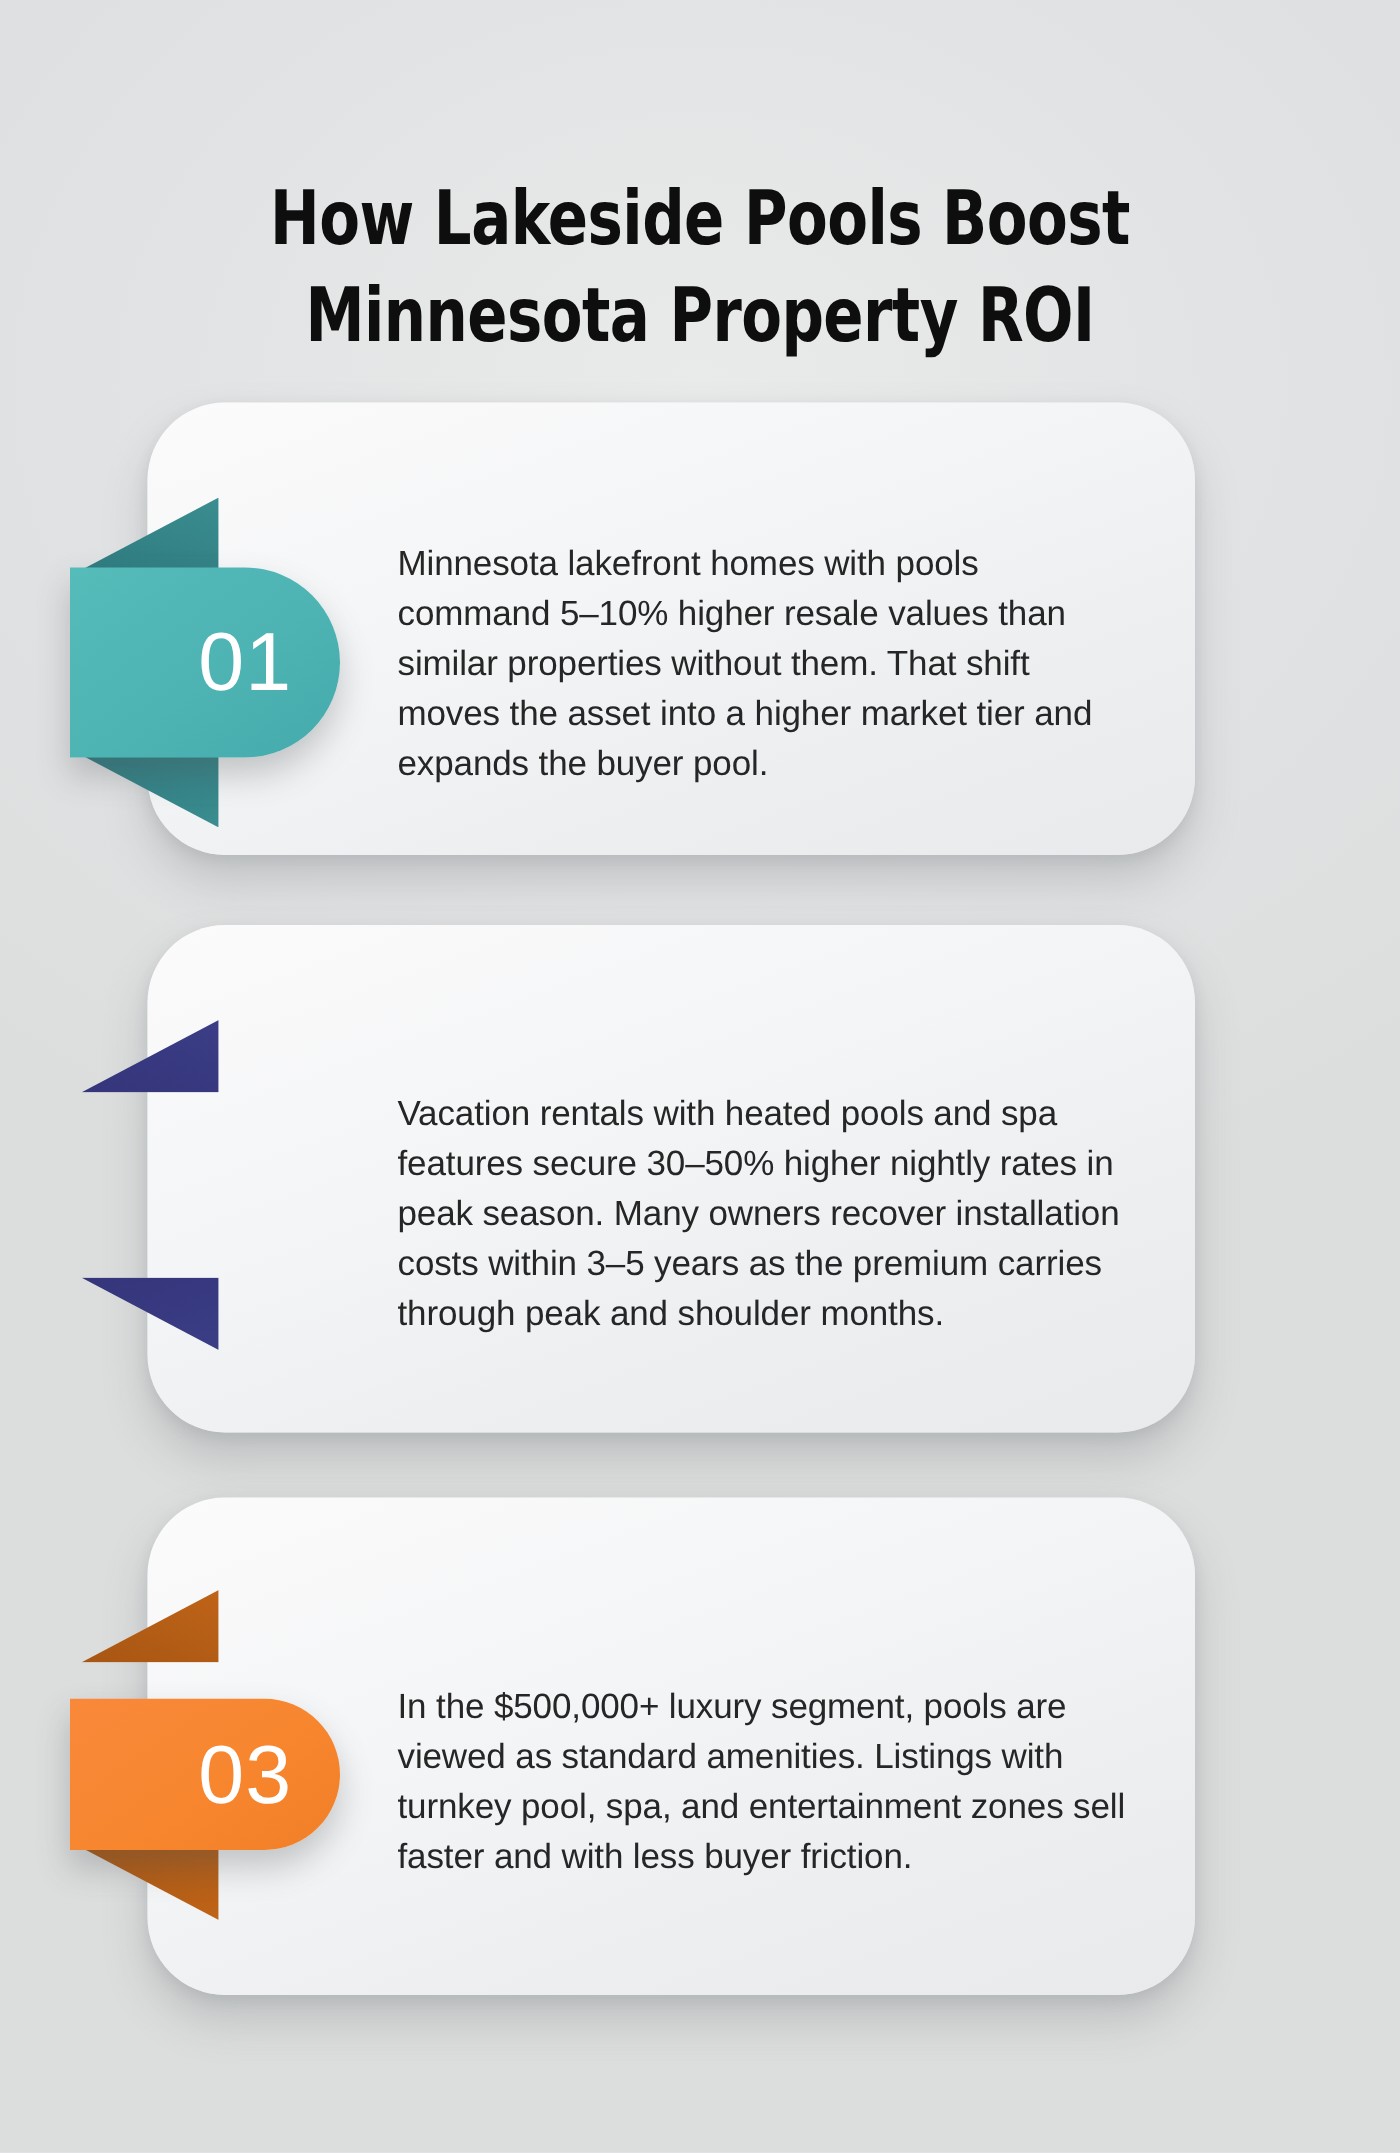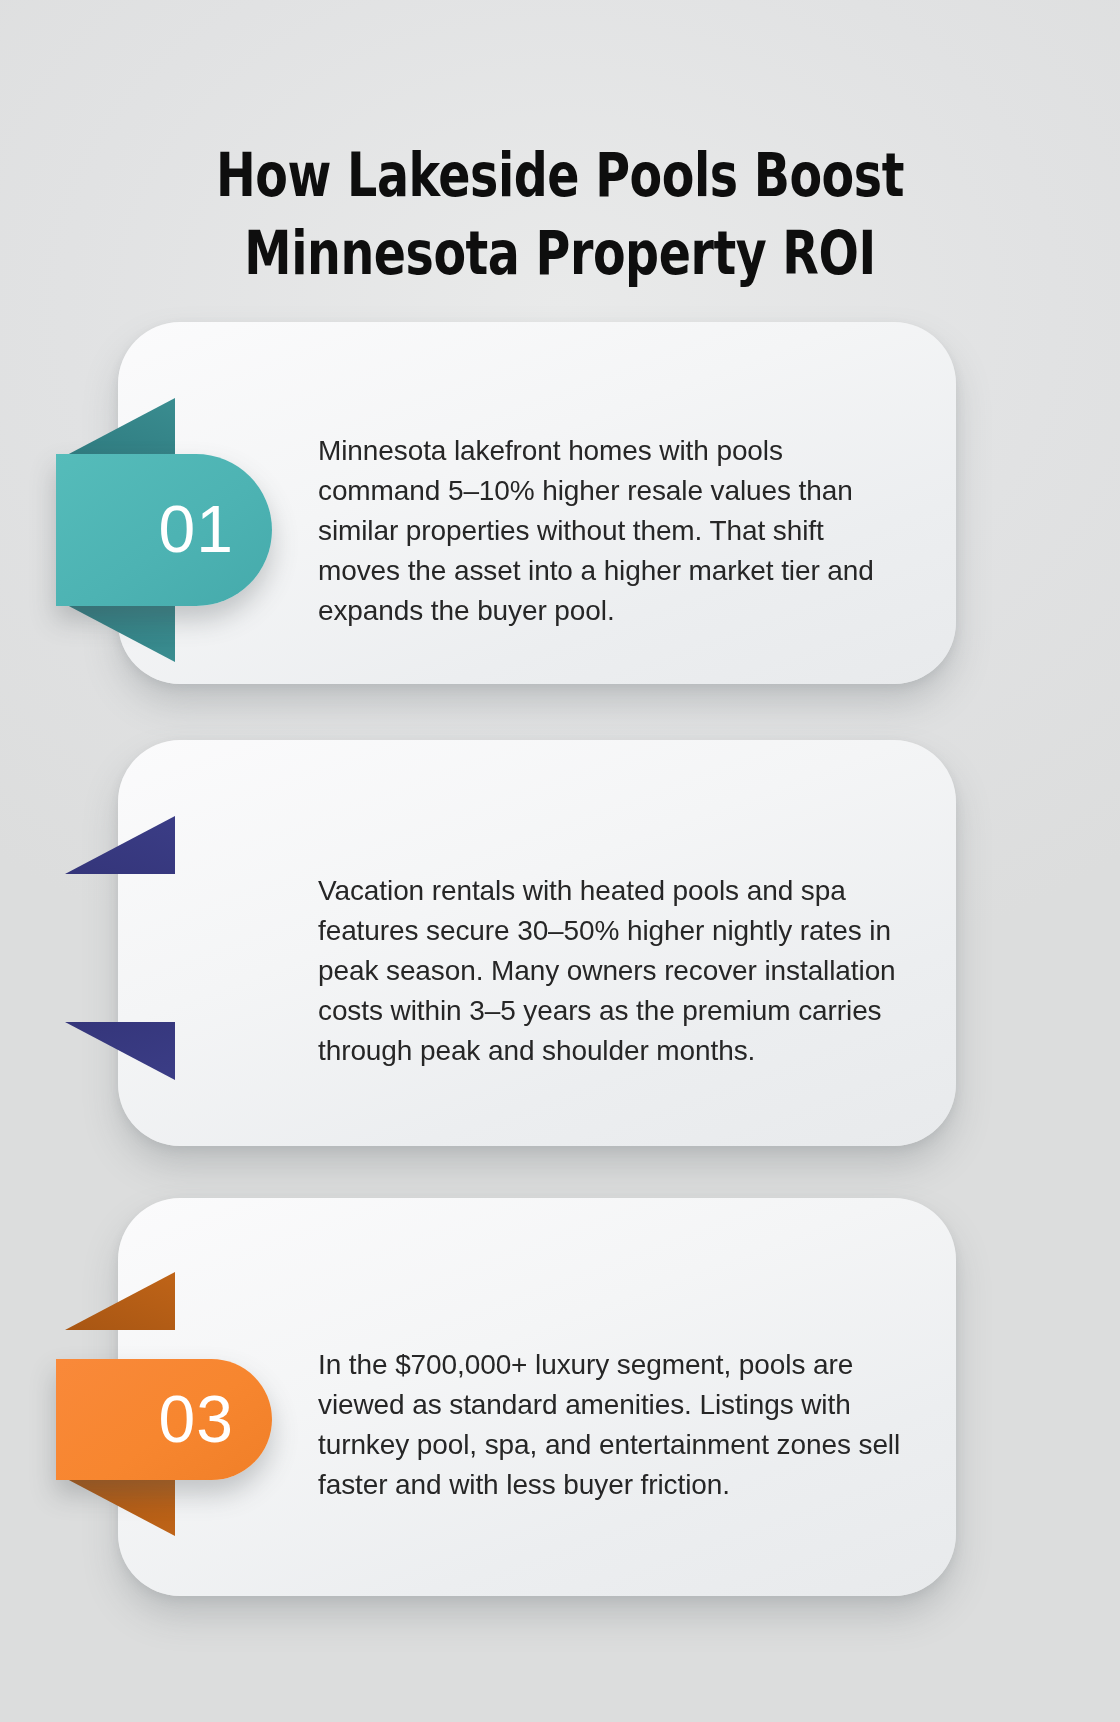--- a/index.html
+++ b/index.html
@@ -167,21 +167,21 @@
 
   <div class="card card-2">
     <p class="card-text">Vacation rentals with heated pools and spa features secure 30–50% higher nightly rates in peak season. Many owners recover installation costs within 3–5 years as the premium carries through peak and shoulder months.</p>
   </div>
   <div class="badge-wrap badge-2 t-indigo">
     <div class="fold-top"></div>
     <div class="fold-bot"></div>
   </div>
 
   <div class="card card-3">
-    <p class="card-text">In the $700,000+ luxury segment, pools are viewed as standard amenities. Listings with turnkey pool, spa, and entertainment zones sell faster and with less buyer friction.</p>
+    <p class="card-text">In the $500,000+ luxury segment, pools are viewed as standard amenities. Listings with turnkey pool, spa, and entertainment zones sell faster and with less buyer friction.</p>
   </div>
   <div class="badge-wrap badge-3 t-orange">
     <div class="fold-top"></div>
     <div class="fold-bot"></div>
     <div class="badge-body">
       <span class="badge-num">03</span>
     </div>
   </div>
 
 </div>

